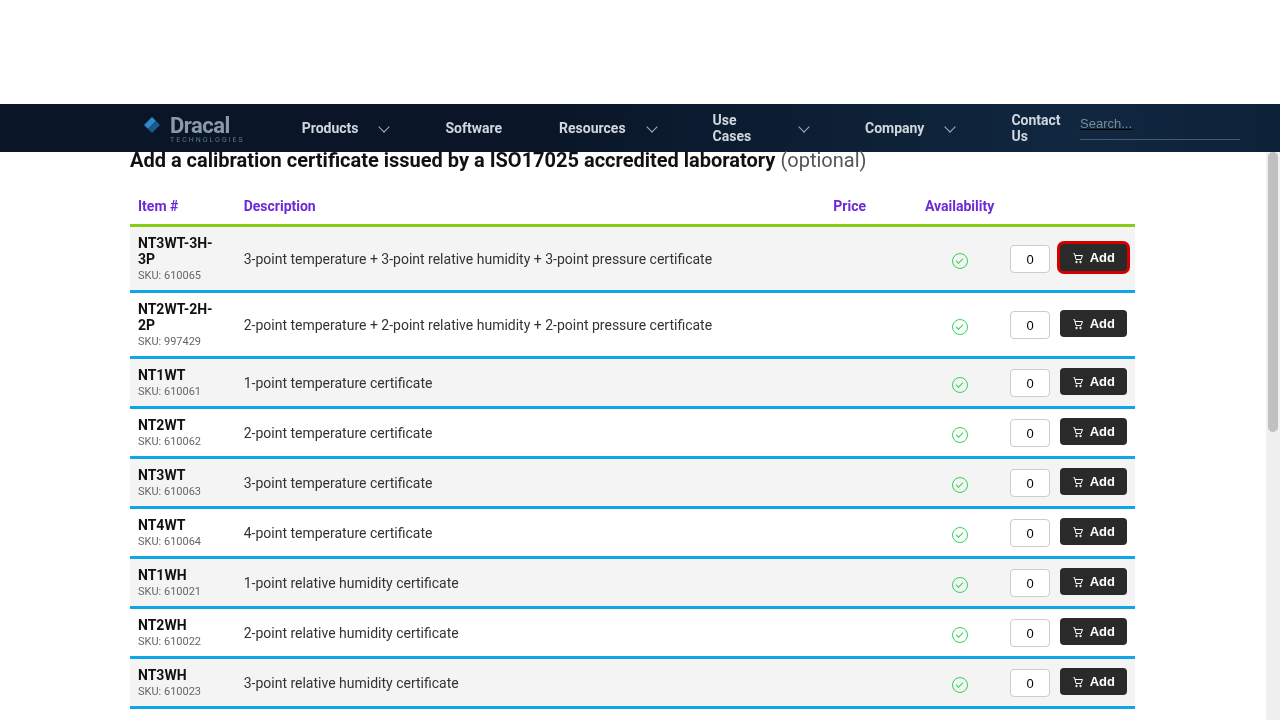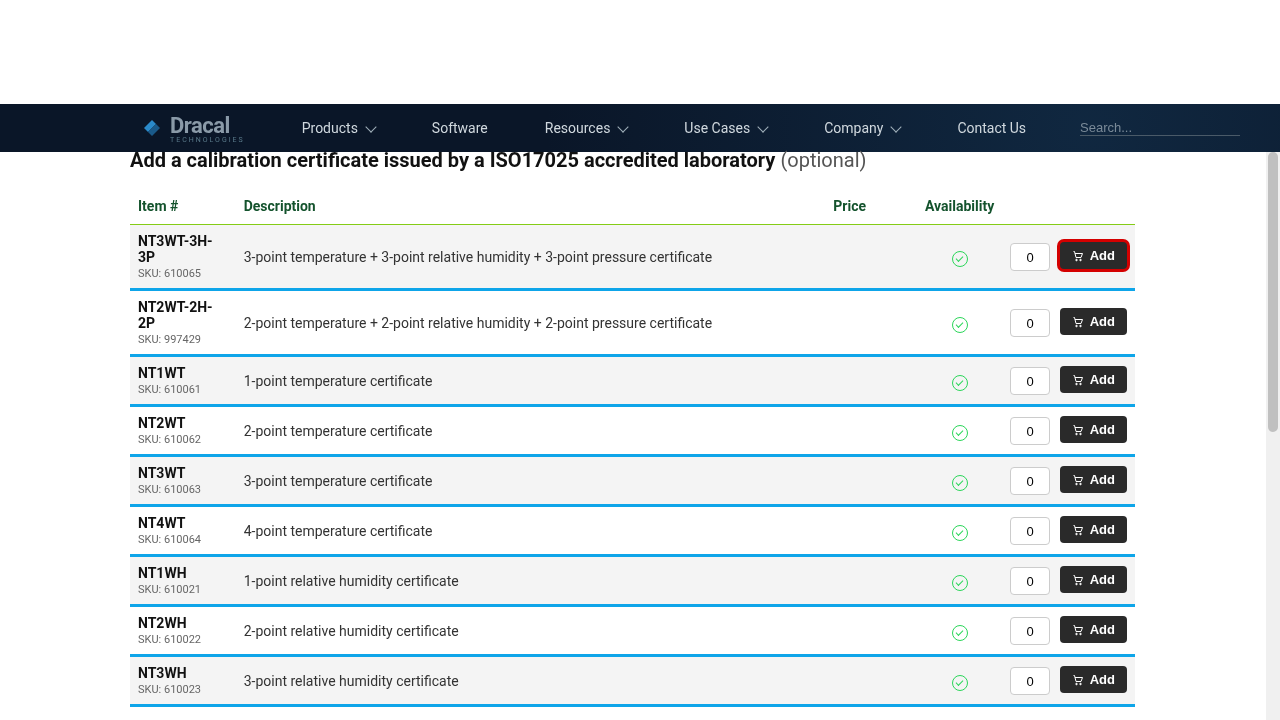--- a/index.html
+++ b/index.html
@@ -1,38 +1,38 @@
 <!DOCTYPE html>
 <html><head>
 <meta charset="utf-8">
 <style>
 * { margin: 0; padding: 0; box-sizing: border-box; }
 body { font-family: -apple-system, BlinkMacSystemFont, "Segoe UI", Roboto, Arial, sans-serif; background: #fff; width: 1280px; height: 720px; overflow: hidden; }
 
 .topbar { background: #0a1628; background-image: radial-gradient(circle at 85% 50%, rgba(30,80,120,0.3) 0%, transparent 50%); height: 48px; position: absolute; top: 104px; left: 0; right: 0; display: flex; align-items: center; padding: 0 40px 0 0; }
-.logo { display: flex; align-items: center; margin-left: 140px; margin-right: 18px; }
+.logo { display: flex; align-items: flex-start; margin-left: 140px; margin-right: 18px; }
 .logo-icon { width: 24px; height: 24px; margin-right: 6px; }
 .logo-text { color: #8a9aa8; font-weight: 700; font-size: 22px; letter-spacing: -0.5px; }
 .logo-sub { color: #5a7a8a; font-size: 7px; letter-spacing: 2px; display: block; margin-top: -2px; }
 .nav { display: flex; gap: 18px; }
-.nav-item { color: #d0d8de; font-size: 14px; font-weight: 400; cursor: pointer; display: flex; align-items: center; gap: 9px; padding-left: 39px; }
+.nav-item { color: #d0d8de; font-size: 14px; font-weight: 700; cursor: pointer; display: flex; align-items: center; gap: 22px; padding-left: 39px; }
 .chevron-down { width: 8px; height: 8px; border-right: 1.5px solid #a0b0ba; border-bottom: 1.5px solid #a0b0ba; transform: rotate(45deg); margin-top: -3px; }
-.search-wrap { margin-left: auto; display: flex; align-items: flex-start; border-bottom: 1px solid #4a5a68; padding-bottom: 0; width: 160px; }
+.search-wrap { margin-left: auto; display: flex; align-items: flex-start; border-bottom: 1px solid #4a5a68; padding-bottom: 8px; width: 160px; text-decoration: underline; }
 .search-input { background: transparent; border: none; color: #a0b0ba; font-size: 13px; outline: none; flex: 1; }
 .search-input::placeholder { color: #7a8a98; }
 .search-icon { width: 14px; height: 14px; color: #a0b0ba; }
 
 .content { position: absolute; top: 148px; left: 130px; width: 1005px; }
 .heading { font-size: 20px; font-weight: 700; color: #111; }
 .heading-optional { font-weight: 400; color: #555; }
 .subhead { font-size: 14px; color: #333; margin-top: 4px; }
 .cert-link { color: #0099cc; font-weight: 600; }
 
 .table { width: 100%; margin-top: 16px; border-collapse: collapse; }
-.table th { text-align: left; font-size: 14px; font-weight: 700; color: #14532d; padding: 10px 8px; border-bottom: 1px solid #84cc16; }
+.table th { text-align: left; font-size: 14px; font-weight: 700; color: #6d28d9; padding: 10px 8px; border-bottom: 3px solid #84cc16; }
 .table th.col-item { width: 106px; }
 .table th.col-desc { width: 594px; }
 .table th.col-price { width: 92px; }
 .table th.col-avail { width: 78px; text-align: left; }
 .table th.col-actions { width: 130px; }
 .table tbody tr { border-bottom: 3px solid #0ea5e9; }
 .table tbody tr:nth-child(odd) { background: #f4f4f4; }
 .table td { padding: 8px 8px; font-size: 14px; color: #333; vertical-align: middle; }
 .item-code { font-weight: 700; color: #111; font-size: 14px; }
 .item-sku { font-size: 11px; color: #666; margin-top: 2px; }

